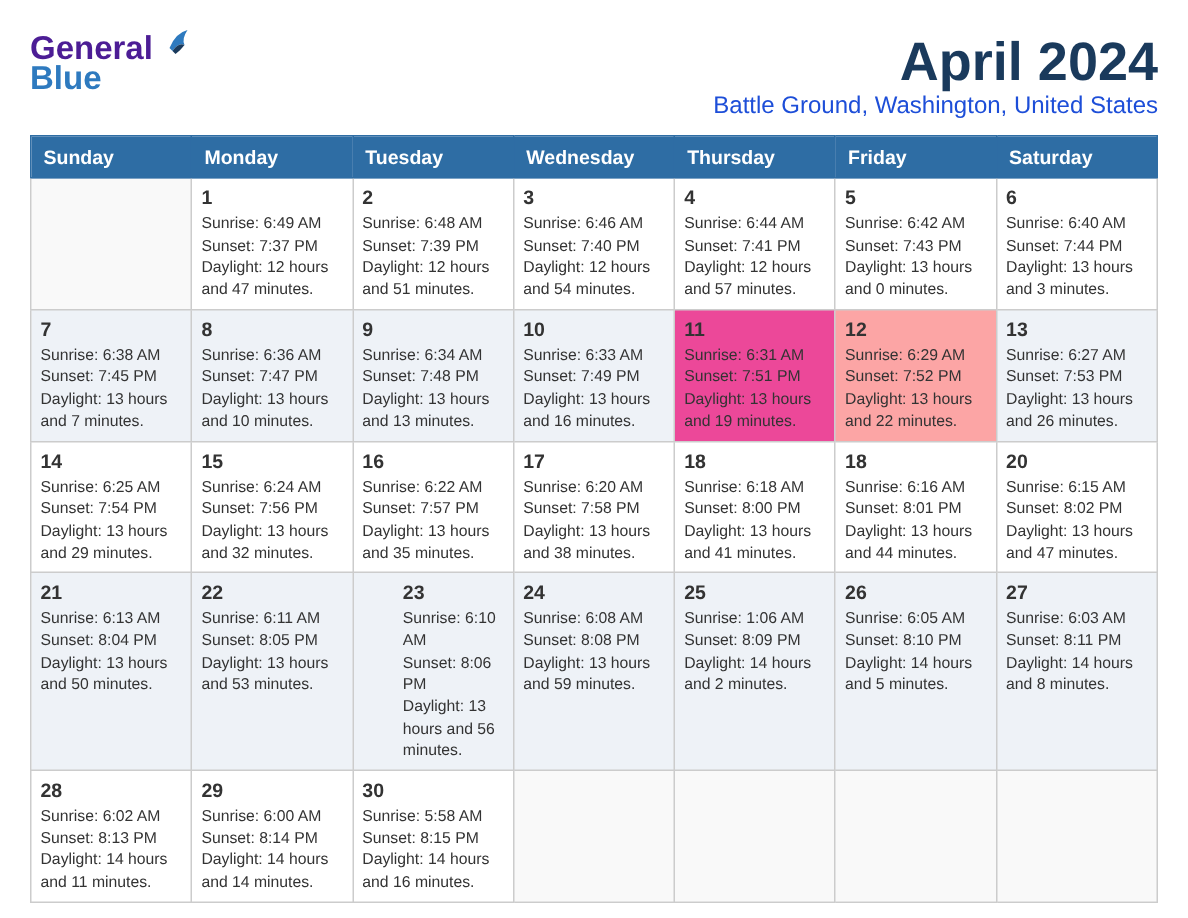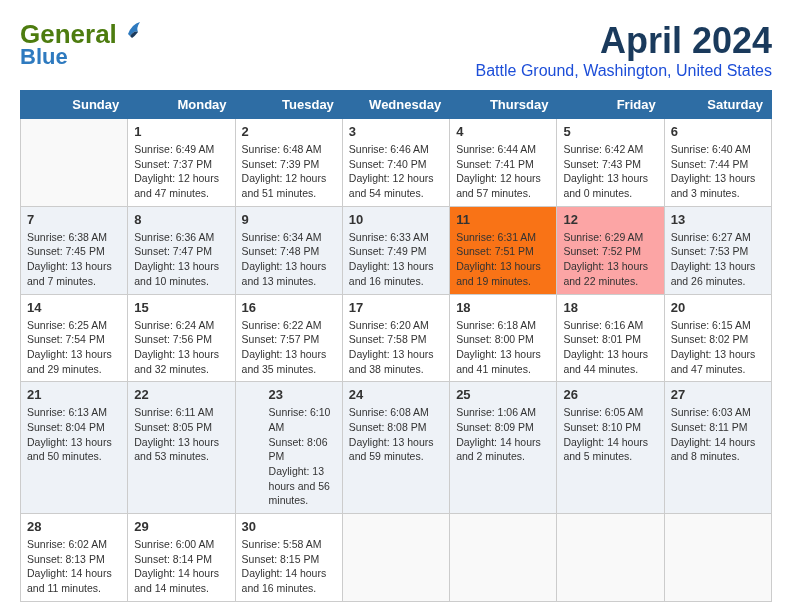--- a/index.html
+++ b/index.html
@@ -34,21 +34,21 @@
       color: #1d4ed8;
     }
     .calendar {
       width: 100%;
       border-collapse: collapse;
       font-size: 11px;
     }
     .calendar th {
       background: #2e6da4;
       color: #fff;
-      text-align: right;
+      text-align: left;
       padding: 6px 8px;
       font-size: 13px;
       font-weight: bold;
       border: 1px solid #2e6da4;
     }
     .calendar td {
       border: 1px solid #ccc;
       vertical-align: top;
       padding: 5px 6px;
       width: calc(100% / 7);
@@ -73,21 +73,21 @@
     }
     .calendar tr:nth-child(odd) td:not(.empty) {
     }
   </style>
 </head>
 <body>
 
 <div class="header">
   <div class="logo">
     <div style="display:flex; align-items:center; gap:2px;">
-      <span style="font-size:26px; font-weight:bold; color:#4d7c0f; line-height:1.1;">General</span>
+      <span style="font-size:22px; font-weight:bold; color:#4c1d95; line-height:1.1;">General</span>
       <svg width="22" height="22" viewBox="0 0 22 22" style="margin-left:1px; margin-top:-6px;">
         <path d="M8 14 Q12 4 20 2 Q16 8 18 12 Q14 10 10 16Z" fill="#2e7abf"></path>
         <path d="M10 16 Q14 10 18 12 Q15 16 12 18Z" fill="#1a3a5c"></path>
       </svg>
     </div>
     <span style="font-size:22px; font-weight:bold; color:#2e7abf; line-height:1.1; margin-top:-4px;">Blue</span>
   </div>
   <div class="title-block">
     <div class="month-year">April 2024</div>
     <div class="location">Battle Ground, Washington, United States</div>
@@ -184,21 +184,21 @@
         </div>
       </td>
         <td style="background: rgb(238, 242, 247);">
         <span class="day-number">10</span>
         <div class="day-info">
           <span>Sunrise: 6:33 AM</span><br>
           <span>Sunset: 7:49 PM</span><br>
           <span>Daylight: 13 hours and 16 minutes.</span>
         </div>
       </td>
-        <td style="background: #f97316;">
+        <td style="background: #ec4899;">
         <span class="day-number">11</span>
         <div class="day-info">
           <span>Sunrise: 6:31 AM</span><br>
           <span>Sunset: 7:51 PM</span><br>
           <span>Daylight: 13 hours and 19 minutes.</span>
         </div>
       </td>
         <td style="background: #fca5a5;">
         <span class="day-number">12</span>
         <div class="day-info">

